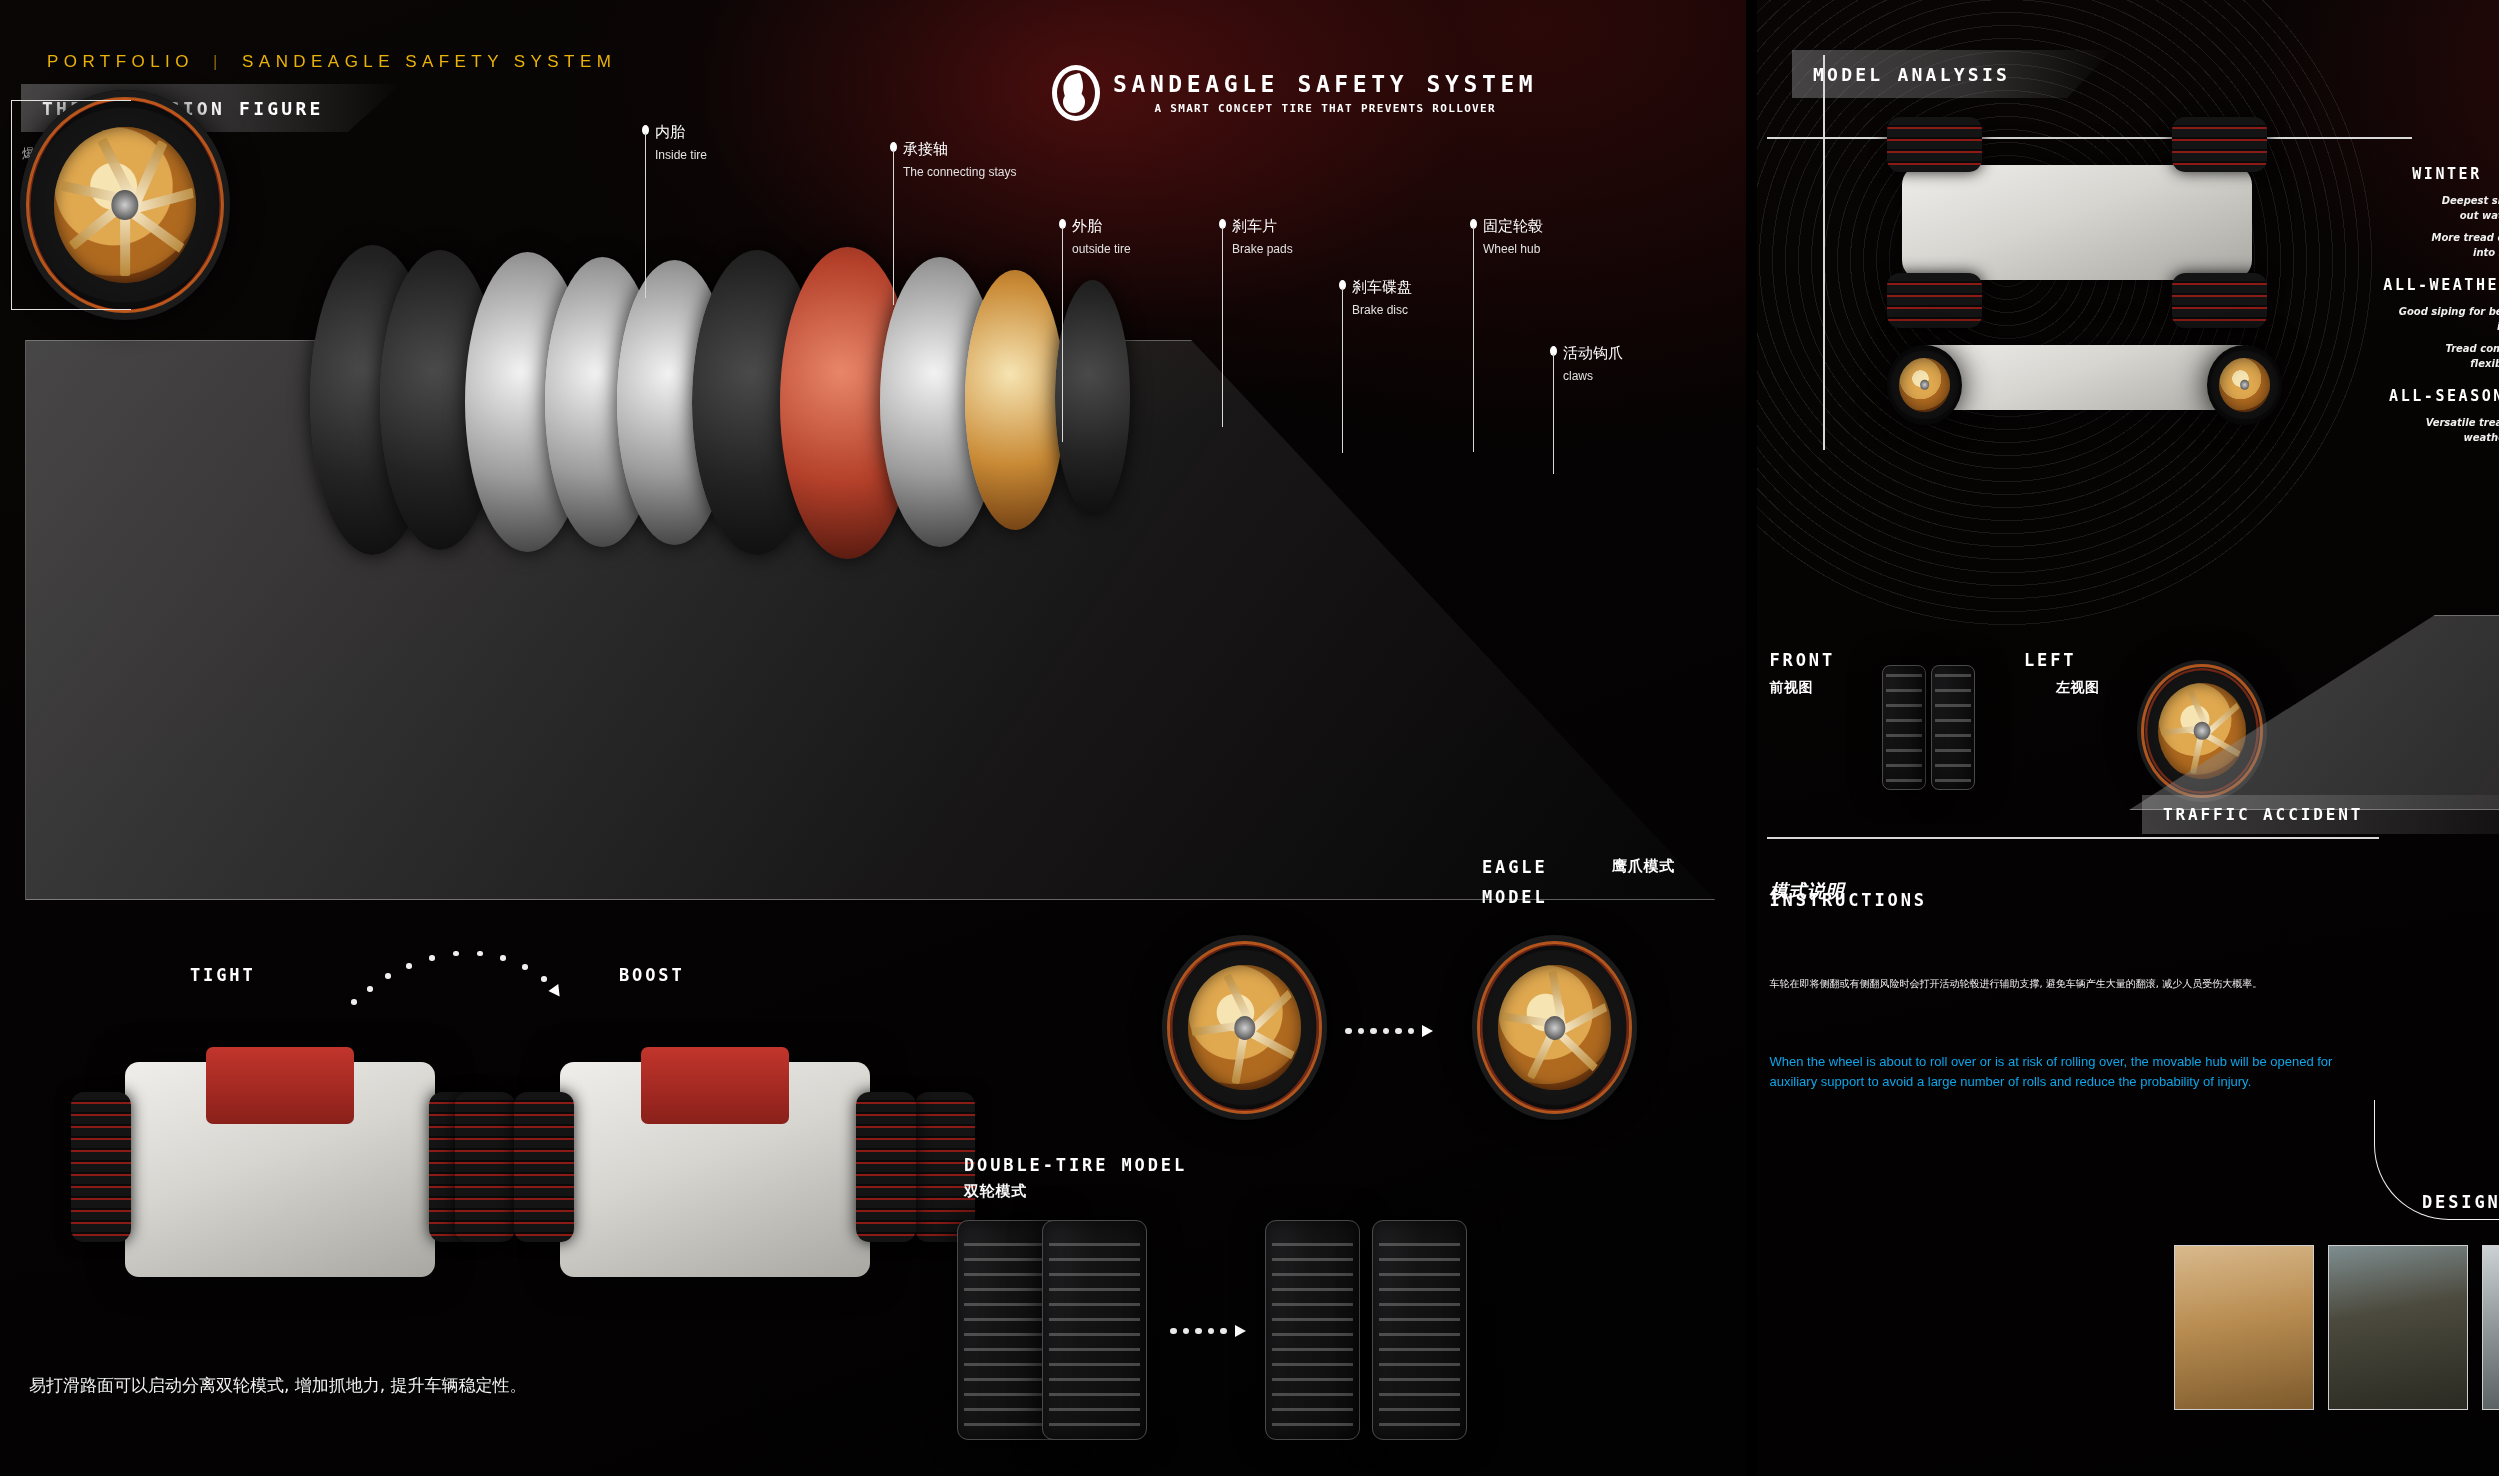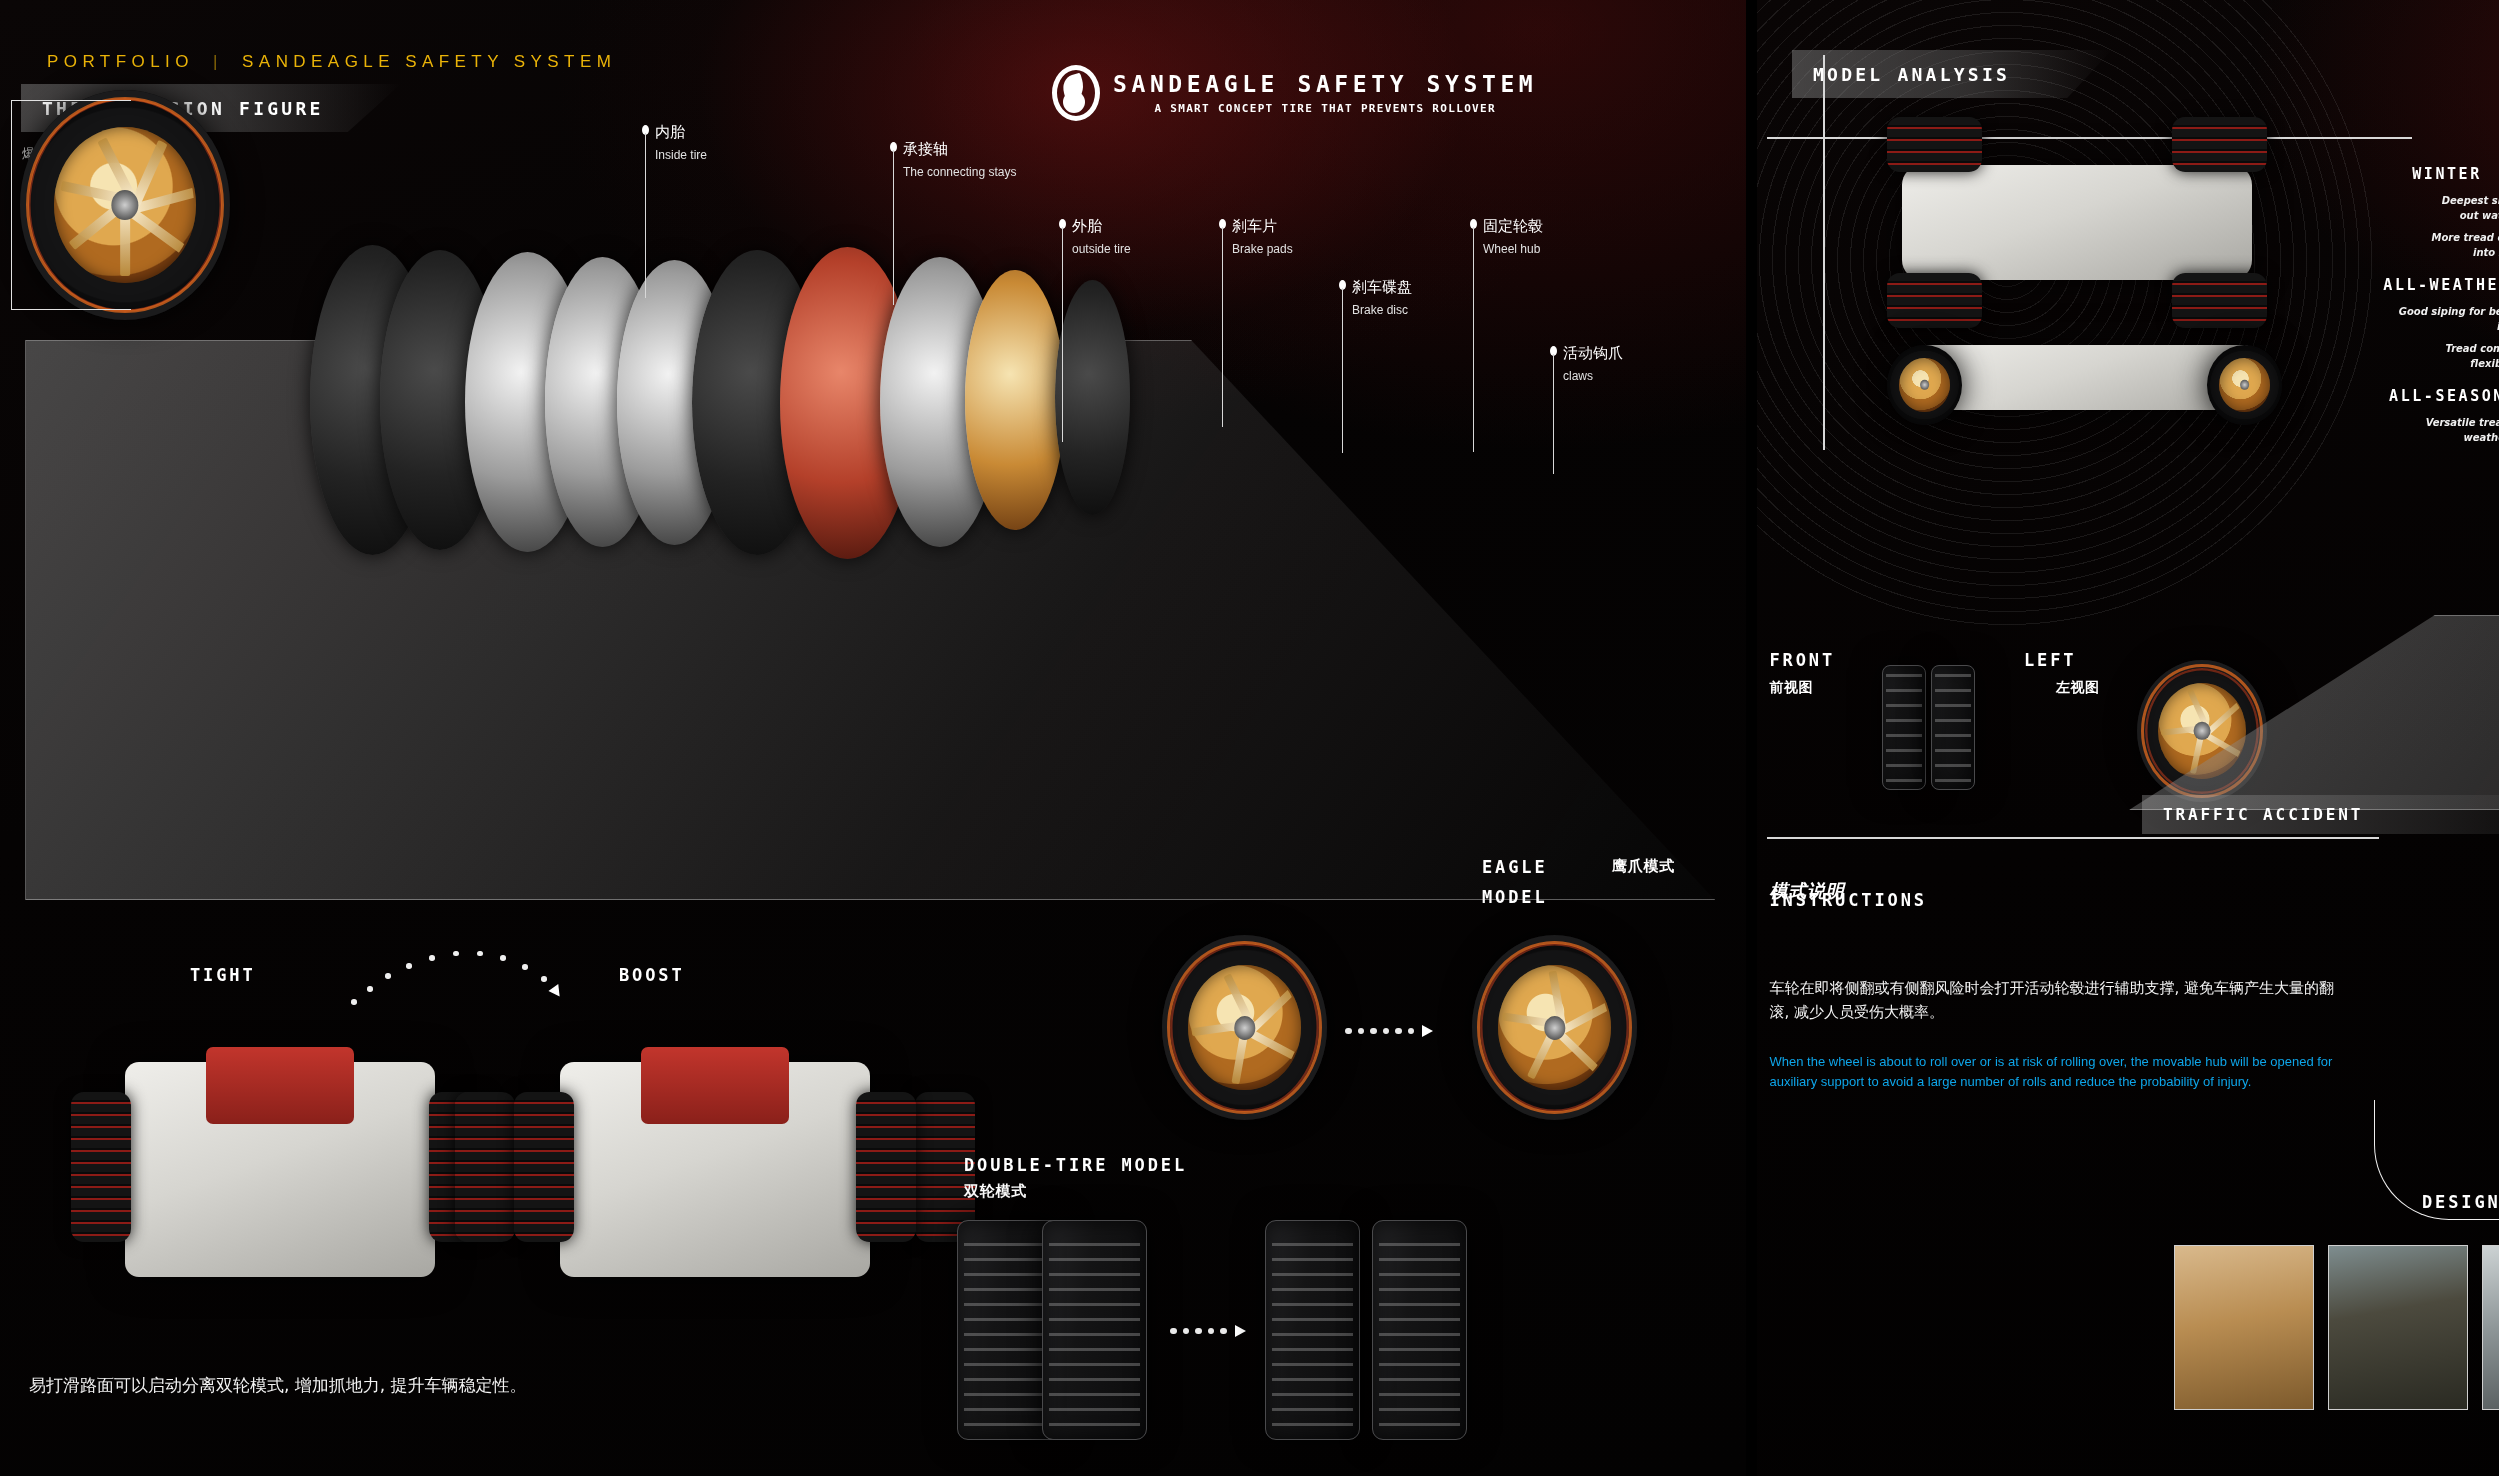--- a/index.html
+++ b/index.html
@@ -509,21 +509,21 @@
         <i style="transform:rotate(300deg) translateX(-50%)"></i>
       </div>
       <div class="hub"></div>
     </div>
 
     <div class="hairline" style="left:10px; top:837px; width:612px; height:1.5px;"></div>
 
     <div class="plain-head" style="left:12.5px; top:890px; font-size:17px;">INSTRUCTIONS</div>
     <div class="plain-head cn" style="left:12.5px; top:879px; font-size:18px; letter-spacing:.04em;font-style:italic;">模式说明</div>
     <div class="para" style="left:12.5px; top:976px; width:580px;">
-      <div class="cn-p" style="font-size:15px; line-height:1.6;">车轮在即将侧翻或有侧翻风险时会打开活动轮毂进行辅助支撑, 避免车辆产生大量的翻滚, 减少人员受伤大概率。</div>
+      <div class="cn-p" style="font-size:10px; line-height:1.6;">车轮在即将侧翻或有侧翻风险时会打开活动轮毂进行辅助支撑, 避免车辆产生大量的翻滚, 减少人员受伤大概率。</div>
     </div>
     <div class="para" style="left:12.5px; top:1052px; width:595px;">
       <div class="en-p" style="font-size:13px; line-height:1.5;">When the wheel is about to roll over or is at risk of rolling over, the movable hub will be opened for auxiliary support to avoid a large number of rolls and reduce the probability of injury.</div>
     </div>
 
     <div class="stage-plate" style="left:372px; top:615px; width:1390px; height:195px;
          clip-path:polygon(22% 0, 100% 0, 100% 100%, 0 100%);"></div>
 
     <div class="banner" style="left:385px; top:795px; width:475px; height:39px;
          background:linear-gradient(90deg, rgba(200,200,200,.30) 0%, rgba(120,120,120,.22) 60%, rgba(0,0,0,0) 100%);">

